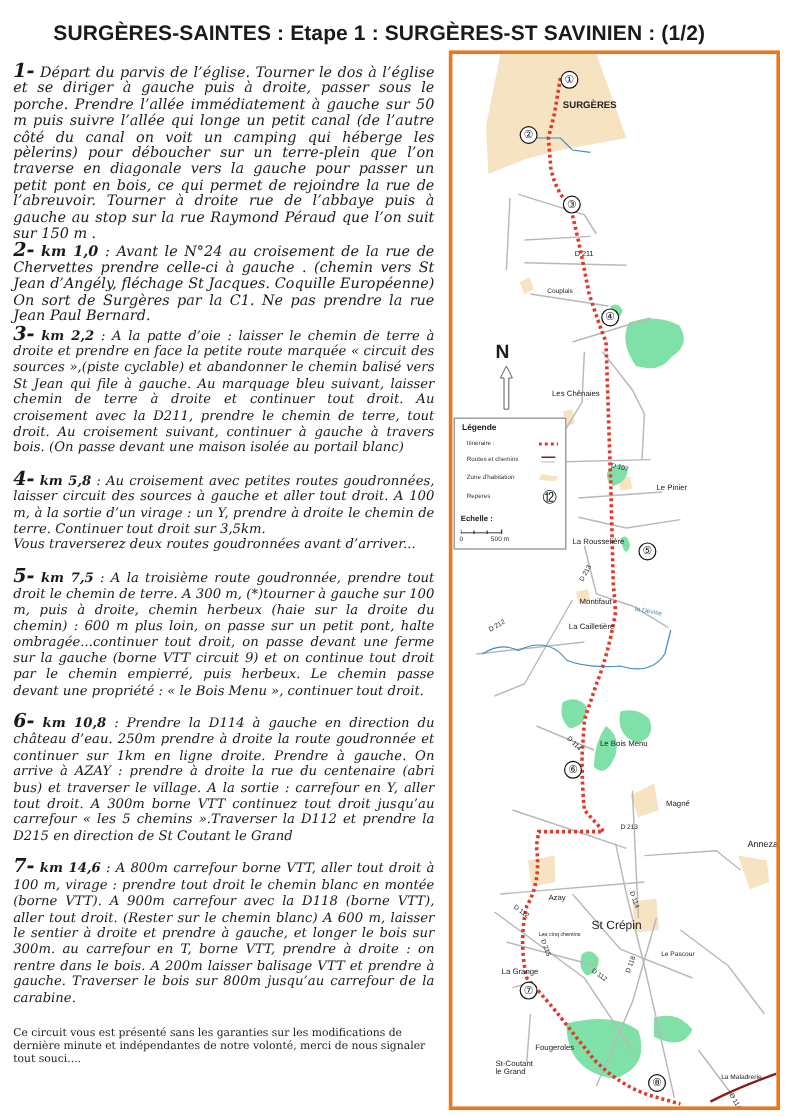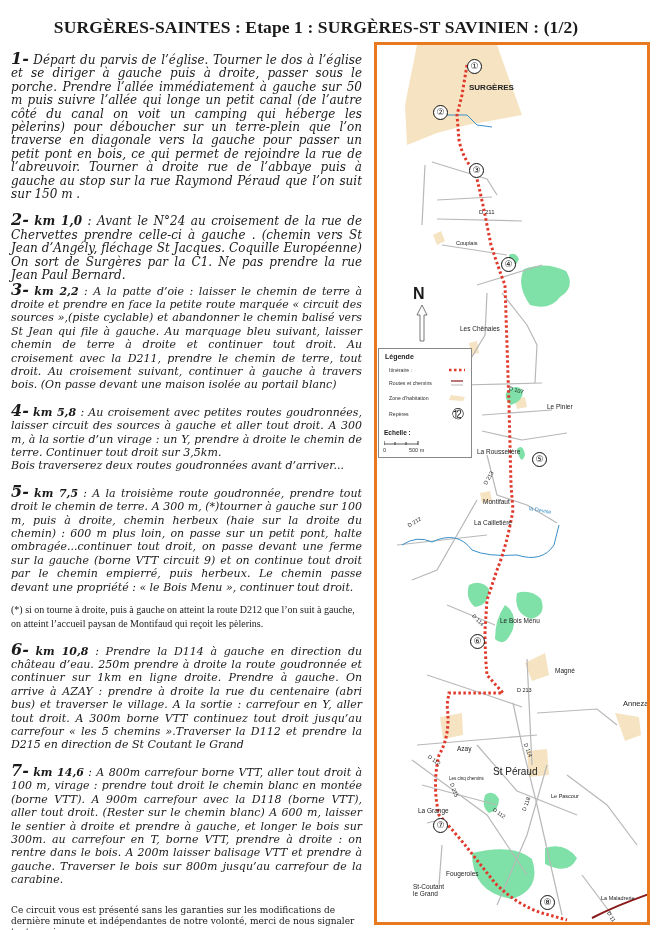--- a/index.html
+++ b/index.html
@@ -1,17 +1,17 @@
 <!DOCTYPE html>
 <html><head>
 <meta charset="utf-8">
 <style>
   html, body { margin:0; padding:0; background:#fff; }
   body { width:660px; height:930px; position:relative; overflow:hidden; font-family:"DejaVu Serif", serif; color:#1a1a1a; }
-  .title { position:absolute; left:0; top:17px; width:632px; text-align:center; font-family:Liberation Serif, serif; font-weight:bold; font-size:17.5px; letter-spacing:0.1px; }
+  .title { position:absolute; left:0; top:17px; width:632px; text-align:center; font-family:Liberation Sans, sans-serif; font-weight:bold; font-size:17.5px; letter-spacing:0.1px; }
   .col { position:absolute; left:11px; top:48px; width:351px; }
   .step { font-size:12px; line-height:13.4px; text-align:justify; margin:0;font-style:italic; }
   .step .num { font-weight:bold; font-size:16px; }
   .step .km { font-weight:bold; }
   .note { font-family:"Liberation Serif", serif; font-size:11px; line-height:13.8px; margin:0; }
   .footer { font-size:9px; line-height:11px; }
   .map { position:absolute; left:374px; top:42px; width:276px; height:883px; border:3px solid #e8791f; box-sizing:border-box; background:#fff; overflow:hidden; }
   .map svg { position:absolute; left:0; top:0; }
   .lbl { position:absolute; font-family:"Liberation Sans", sans-serif; font-size:6.5px; color:#222; white-space:nowrap; }
   .legend { position:absolute; left:3px; top:306px; width:94px; height:110px; border:1px solid #888; background:#fff; font-family:"Liberation Sans", sans-serif; }
@@ -22,38 +22,37 @@
 </head>
 <body>
 
 <div class="title">SURGÈRES-SAINTES : Etape 1 : SURGÈRES-ST SAVINIEN :  (1/2)</div>
 
 <div class="col">
   <p class="step" style="margin-top:4px;">
     <span class="num">1-</span>
     <span>Départ du parvis de l’église. Tourner le dos à l’église et se diriger à gauche puis à droite, passer sous le porche. Prendre l’allée immédiatement à gauche sur 50 m puis suivre l’allée qui longe un petit canal (de l’autre côté du canal on voit un camping qui héberge les pèlerins) pour déboucher sur un terre-plein que l’on traverse en diagonale vers la gauche pour passer un petit pont en bois, ce qui permet de rejoindre la rue de l’abreuvoir. Tourner à droite rue de l’abbaye puis à gauche au stop sur la rue Raymond Péraud que l’on suit sur 150 m .</span>
   </p>
-  <p class="step" style="margin-top:12px;">
+  <p class="step" style="">
     <span class="num">2-</span>
     <span class="km">km 1,0</span><span> : Avant le N°24 au croisement de la rue de Chervettes prendre celle-ci à gauche . (chemin vers St Jean d’Angély, fléchage St Jacques. Coquille Européenne) On sort de Surgères par la C1. Ne pas prendre la rue Jean Paul Bernard.</span>
   </p>
   <p class="step" style="margin-top:0;font-size:11px;">
     <span class="num">3-</span>
     <span class="km">km 2,2</span><span> : A la patte d’oie : laisser le chemin de terre à droite et prendre en face la petite route marquée « circuit des sources »,(piste cyclable) et abandonner le chemin balisé vers St Jean qui file à gauche. Au marquage bleu suivant, laisser chemin de terre à droite et continuer tout droit. Au croisement avec la D211, prendre le chemin de terre, tout droit. Au croisement suivant, continuer à gauche à travers bois. (On passe devant une maison isolée au  portail blanc)</span>
   </p>
   <p class="step" style="margin-top:12px;font-size:11px;">
     <span class="num">4-</span>
-    <span class="km">km 5,8</span><span> : Au croisement avec petites routes goudronnées, laisser circuit des sources à gauche et aller tout droit. A 300 m, à la sortie d’un virage : un Y, prendre à droite le chemin de terre. Continuer tout droit sur 3,5km.</span><br>
-    <span>Bois traverserez deux routes goudronnées avant d’arriver...</span>
+    <span class="km">km 5,8</span><span> : Au croisement avec petites routes goudronnées, laisser circuit des sources à gauche et aller tout droit. A 100 m, à la sortie d’un virage : un Y, prendre à droite le chemin de terre. Continuer tout droit sur 3,5km.</span><br>
+    <span>Vous traverserez deux routes goudronnées avant d’arriver...</span>
   </p>
   <p class="step" style="margin-top:12px;font-size:11px;">
     <span class="num">5-</span>
     <span class="km">km 7,5</span><span> : A la troisième route goudronnée, prendre tout droit le chemin de terre. A 300 m, (*)tourner à gauche sur 100 m, puis à droite, chemin herbeux (haie sur la droite du chemin) : 600 m plus loin, on passe sur un petit pont, halte ombragée...continuer tout droit, on passe devant une ferme sur la gauche (borne VTT circuit 9)  et on continue tout droit par le chemin empierré, puis herbeux. Le chemin passe devant une propriété  : « le Bois Menu », continuer tout droit.</span>
   </p>
-  <p class="note" style="margin-top:9px;font-size:10px;">(*) si on tourne à droite, puis à gauche on atteint la route D212 que l’on suit à gauche, on atteint l’accueil paysan de Montifaud qui reçoit les pèlerins.</p>
   <p class="step" style="margin-top:12px;font-size:11px;">
     <span class="num">6-</span>
     <span class="km">km 10,8</span><span> : Prendre la D114 à gauche en direction  du château d’eau. 250m prendre à droite la route goudronnée et continuer sur 1km en ligne droite. Prendre à gauche. On arrive à AZAY : prendre à droite la rue du centenaire (abri bus) et  traverser le village. A la sortie : carrefour en Y, aller tout droit. A 300m borne VTT continuez tout droit jusqu’au carrefour « les 5 chemins ».Traverser la D112 et prendre la D215 en direction de St Coutant le Grand</span>
   </p>
   <p class="step" style="margin-top:12px;font-size:11px;">
     <span class="num">7-</span>
     <span class="km">km 14,6</span><span> : A 800m carrefour borne VTT, aller tout droit à 100 m, virage : prendre tout droit le chemin blanc en montée (borne VTT). A 900m carrefour avec la D118 (borne VTT), aller tout droit. (Rester sur le chemin blanc) A 600 m, laisser le sentier à droite et prendre à gauche, et longer le bois sur 300m. au carrefour en T, borne VTT, prendre à droite : on rentre dans le bois. A 200m laisser balisage VTT et prendre à gauche. Traverser le bois sur 800m jusqu’au carrefour de la carabine.</span>
   </p>
   <div class="footer" style="margin-top:18px;">
     <div>Ce circuit vous est présenté sans les garanties sur les modifications de dernière minute et indépendantes de notre volonté,  merci de nous signaler tout souci....</div>
@@ -151,21 +150,21 @@
   <div class="lbl" style="left:152px;top:462px;color:#3a8fc8;font-size:5.5px;transform:rotate(10deg);">la Devise</div>
   <div class="lbl" style="left:123px;top:572px;">Le Bois Menu</div>
   <div class="lbl" style="left:94px;top:572px;font-size:5.5px;transform:rotate(45deg);">D 114</div>
   <div class="lbl" style="left:178px;top:622px;">Magné</div>
   <div class="lbl" style="left:140px;top:642px;font-size:5.5px;">D 213</div>
   <div class="lbl" style="left:246px;top:654px;font-size:7.5px;">Annezay</div>
   <div class="lbl" style="left:80px;top:700px;">Azay</div>
   <div class="lbl" style="left:144px;top:702px;font-size:5.5px;transform:rotate(70deg);">D 114</div>
   <div class="lbl" style="left:50px;top:712px;font-size:5.5px;transform:rotate(35deg);">D 112</div>
   <div class="lbl" style="left:72px;top:731px;font-size:4.5px;">Les cinq chemins</div>
-  <div class="lbl" style="left:116px;top:721px;font-size:10px;">St Péraud</div>
+  <div class="lbl" style="left:116px;top:721px;font-size:10px;">St Crépin</div>
   <div class="lbl" style="left:70px;top:742px;font-size:5.5px;transform:rotate(70deg);">D 215</div>
   <div class="lbl" style="left:174px;top:748px;font-size:5.5px;">Le Pascour</div>
   <div class="lbl" style="left:142px;top:756px;font-size:5.5px;transform:rotate(-70deg);">D 118</div>
   <div class="lbl" style="left:41px;top:762px;">La Grange</div>
   <div class="lbl" style="left:115px;top:765px;font-size:5.5px;transform:rotate(35deg);">D 112</div>
   <div class="lbl" style="left:69px;top:825px;">Fougeroles</div>
   <div class="lbl" style="left:36px;top:838px;white-space:pre;line-height:7px;">St-Coutant
 le Grand</div>
   <div class="lbl" style="left:224px;top:850px;font-size:5.5px;">La Maladrerie</div>
   <div class="lbl" style="left:228px;top:870px;font-size:5.5px;transform:rotate(60deg);">D 114</div>

